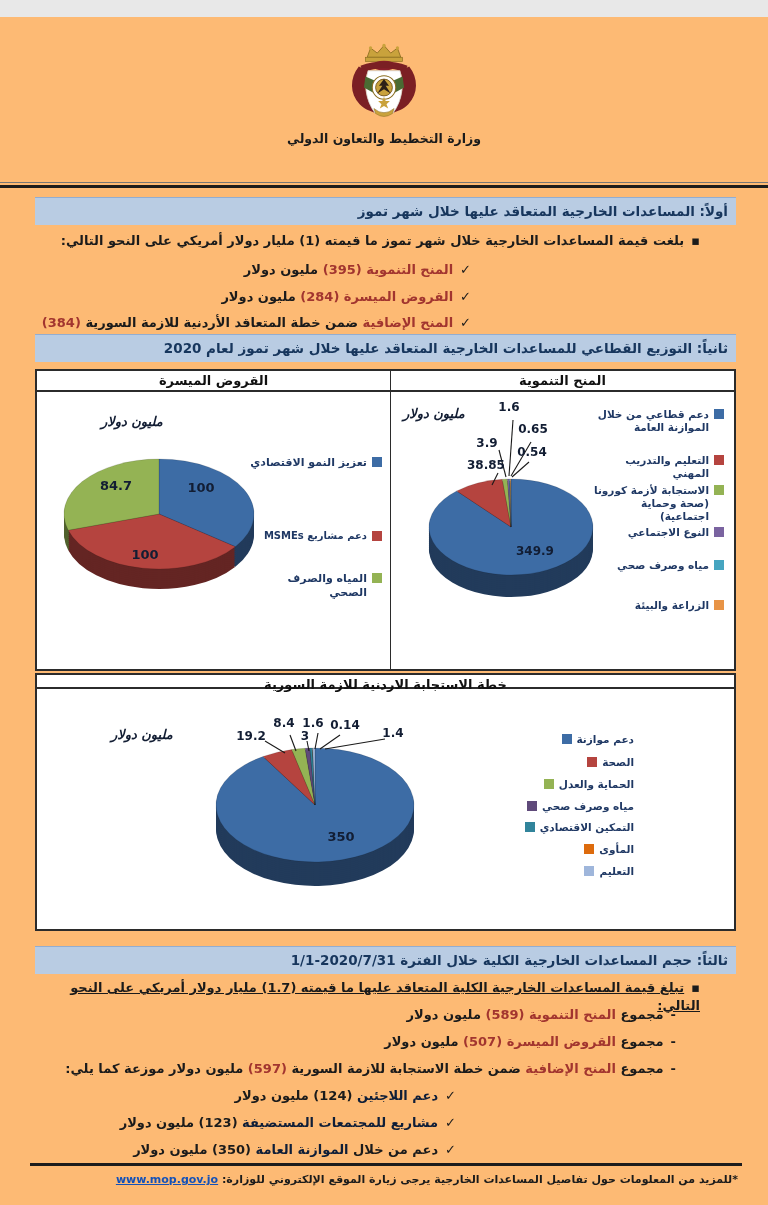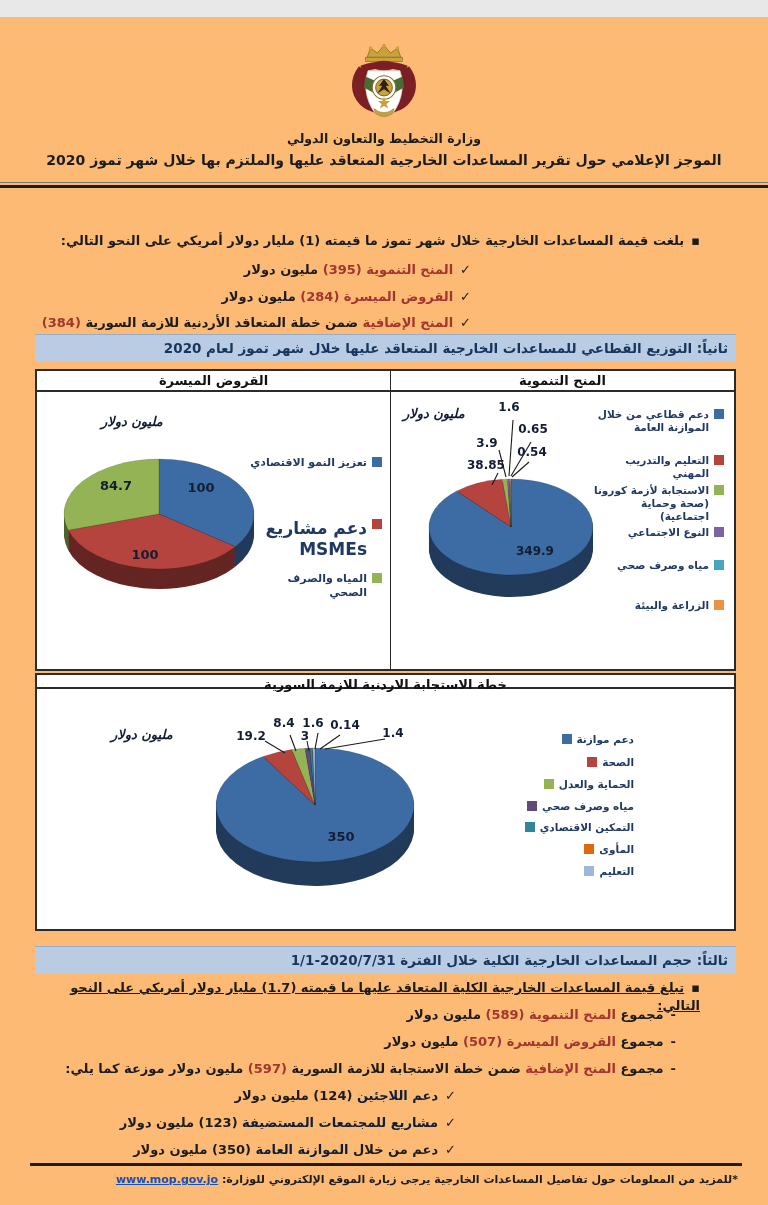--- a/index.html
+++ b/index.html
@@ -56,24 +56,24 @@
     <path d="M28,40 L44,47 L39,60 L26,53 Z" fill="#4a6b33"></path>
     <path d="M72,40 L56,47 L61,60 L74,53 Z" fill="#4a6b33"></path>
     <circle cx="50" cy="53" r="14" fill="#ffffff" stroke="#8a6d1f" stroke-width="1.2"></circle>
     <circle cx="50" cy="53" r="10" fill="#C9A23C" stroke="#6b4e18" stroke-width="1"></circle>
     <path d="M50,43 L44,51 L48,51 L42,60 L50,55 L58,60 L52,51 L56,51 Z" fill="#2e2017"></path>
     <path d="M50,64 L52,69 L57,69 L53,73 L55,78 L50,75 L45,78 L47,73 L43,69 L48,69 Z" fill="#C9A23C"></path>
     <path d="M38,78 Q50,88 62,78 L60,84 Q50,91 40,84 Z" fill="#C9A23C" stroke="#8a6d1f" stroke-width="0.6"></path>
   </svg>
 
   <div class="abs ctr ministry">وزارة التخطيط والتعاون الدولي</div>
-  <div class="abs ctr doc-title">الموجز الإعلامي حول تقرير المساعدات الخارجية المتعاقد عليها والملتزم بها خلال شهر تموز 2020</div>
   <div class="abs rule-a"></div>
   <div class="abs rule-b"></div>
 
+  <div class="abs bar" style="top:180px">أولاً: المساعدات الخارجية المتعاقد عليها خلال شهر تموز</div>
 
   <div class="abs row" style="top:215px;padding-right:36px">
     <span class="glyph">▪</span><span>بلغت قيمة المساعدات الخارجية خلال شهر تموز ما قيمته (1) مليار دولار أمريكي على النحو التالي:</span>
   </div>
 
   <div class="abs row" style="top:244px;padding-right:265px">
     <span class="glyph check">✓</span><span class="red">المنح التنموية</span><span class="red"> </span><span class="red">(395)</span> <span>مليون دولار</span>
   </div>
   <div class="abs row" style="top:271px;padding-right:265px">
     <span class="glyph check">✓</span><span class="red">القروض الميسرة</span><span class="red"> </span><span class="red">(284)</span> <span>مليون دولار</span>
@@ -241,21 +241,21 @@
             <path d="M122,122 L31.2,138.2 A95,55 0 0 1 122.0,67.0 Z" fill="#94B354" stroke="rgba(0,0,0,0.25)" stroke-width="0.5"></path>
           </svg>
         <span class="unit" style="left:64px;top:22px">مليون دولار</span>
         <span class="plabel" style="left:164px;top:88px;font-size:13px">100</span>
         <span class="plabel" style="left:108px;top:155px;font-size:13px">100</span>
         <span class="plabel" style="left:79px;top:86px;font-size:13px">84.7</span>
         <div class="lgd" style="right:8px;top:64px;font-size:11px">
             <span class="sw" style="background: rgb(61, 108, 165);"></span>
             <span class="ltext">تعزيز النمو الاقتصادي</span>
           </div>
-        <div class="lgd" style="right:8px;top:126px;font-size:17px">
+        <div class="lgd" style="right:8px;top:138px;font-size:10px">
             <span class="sw" style="background: rgb(181, 68, 63);"></span>
             <span class="ltext">دعم مشاريع MSMEs</span>
           </div>
         <div class="lgd" style="right:8px;top:180px;font-size:11px">
             <span class="sw" style="background: rgb(148, 179, 84);"></span>
             <span class="ltext">المياه والصرف الصحي</span>
           </div>
       </div>
     </div>
   </div>

